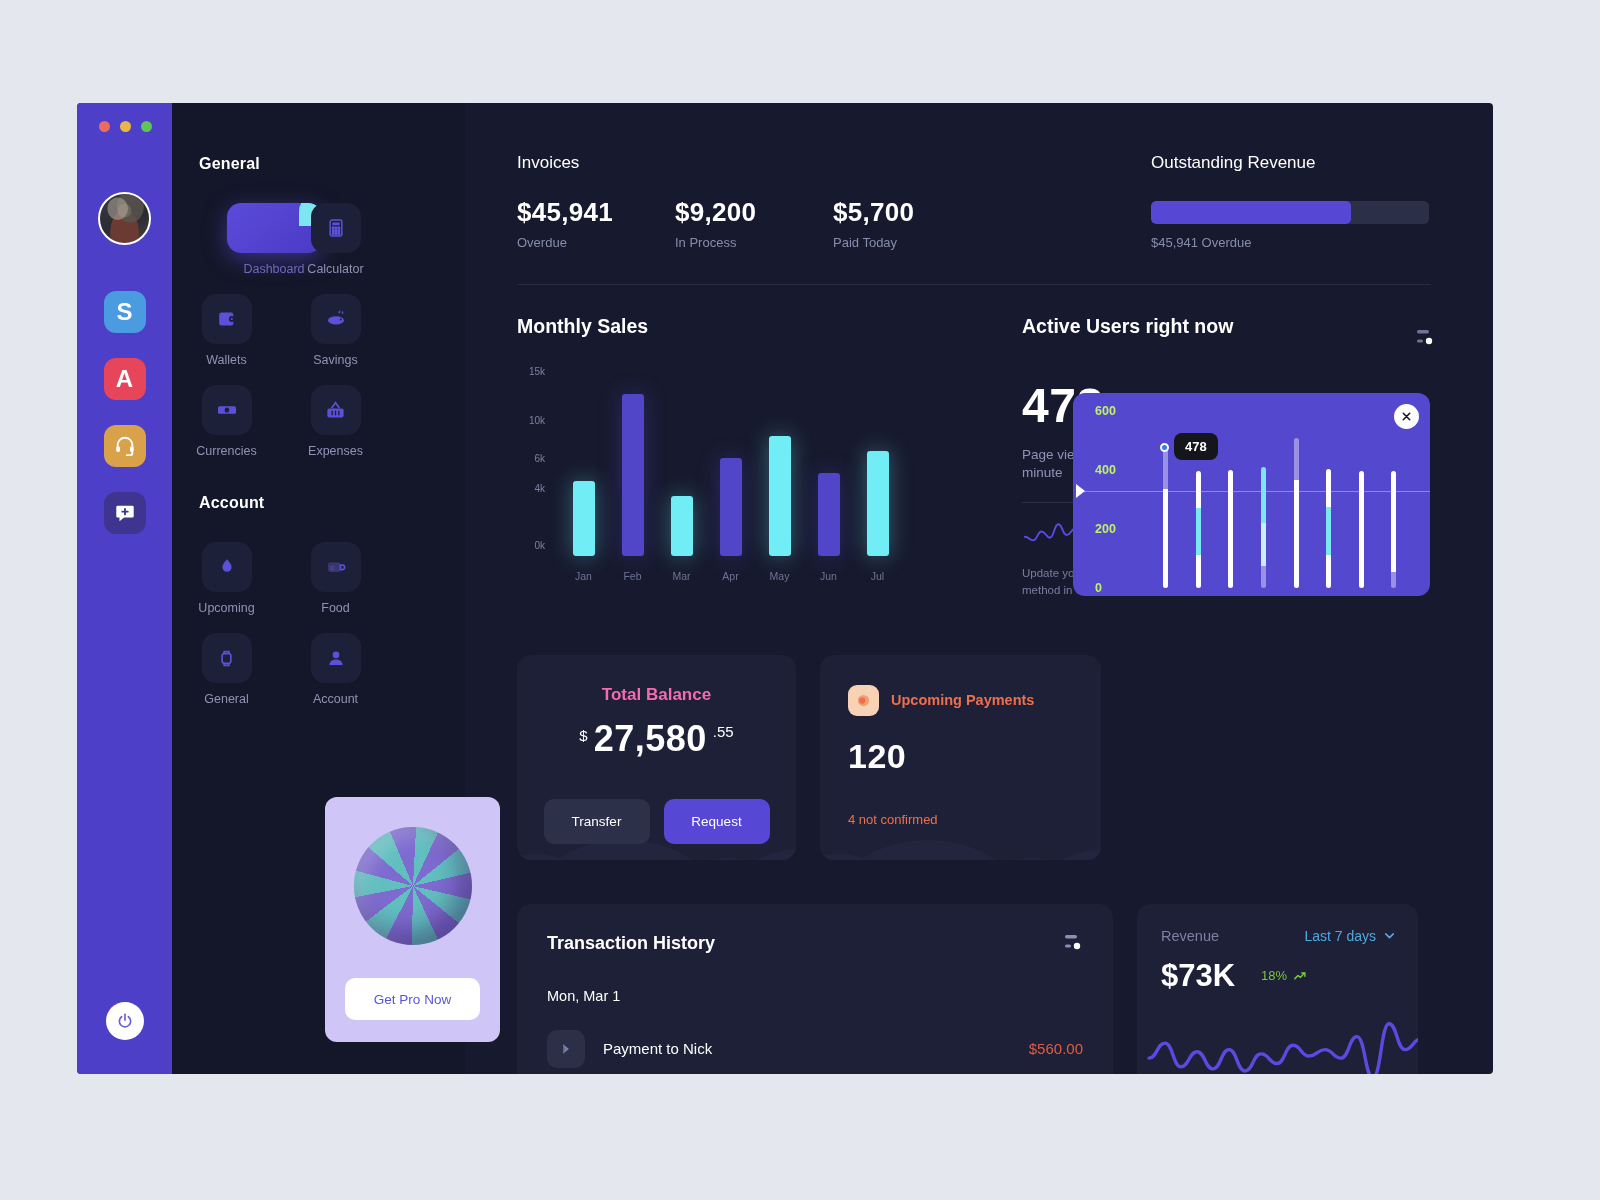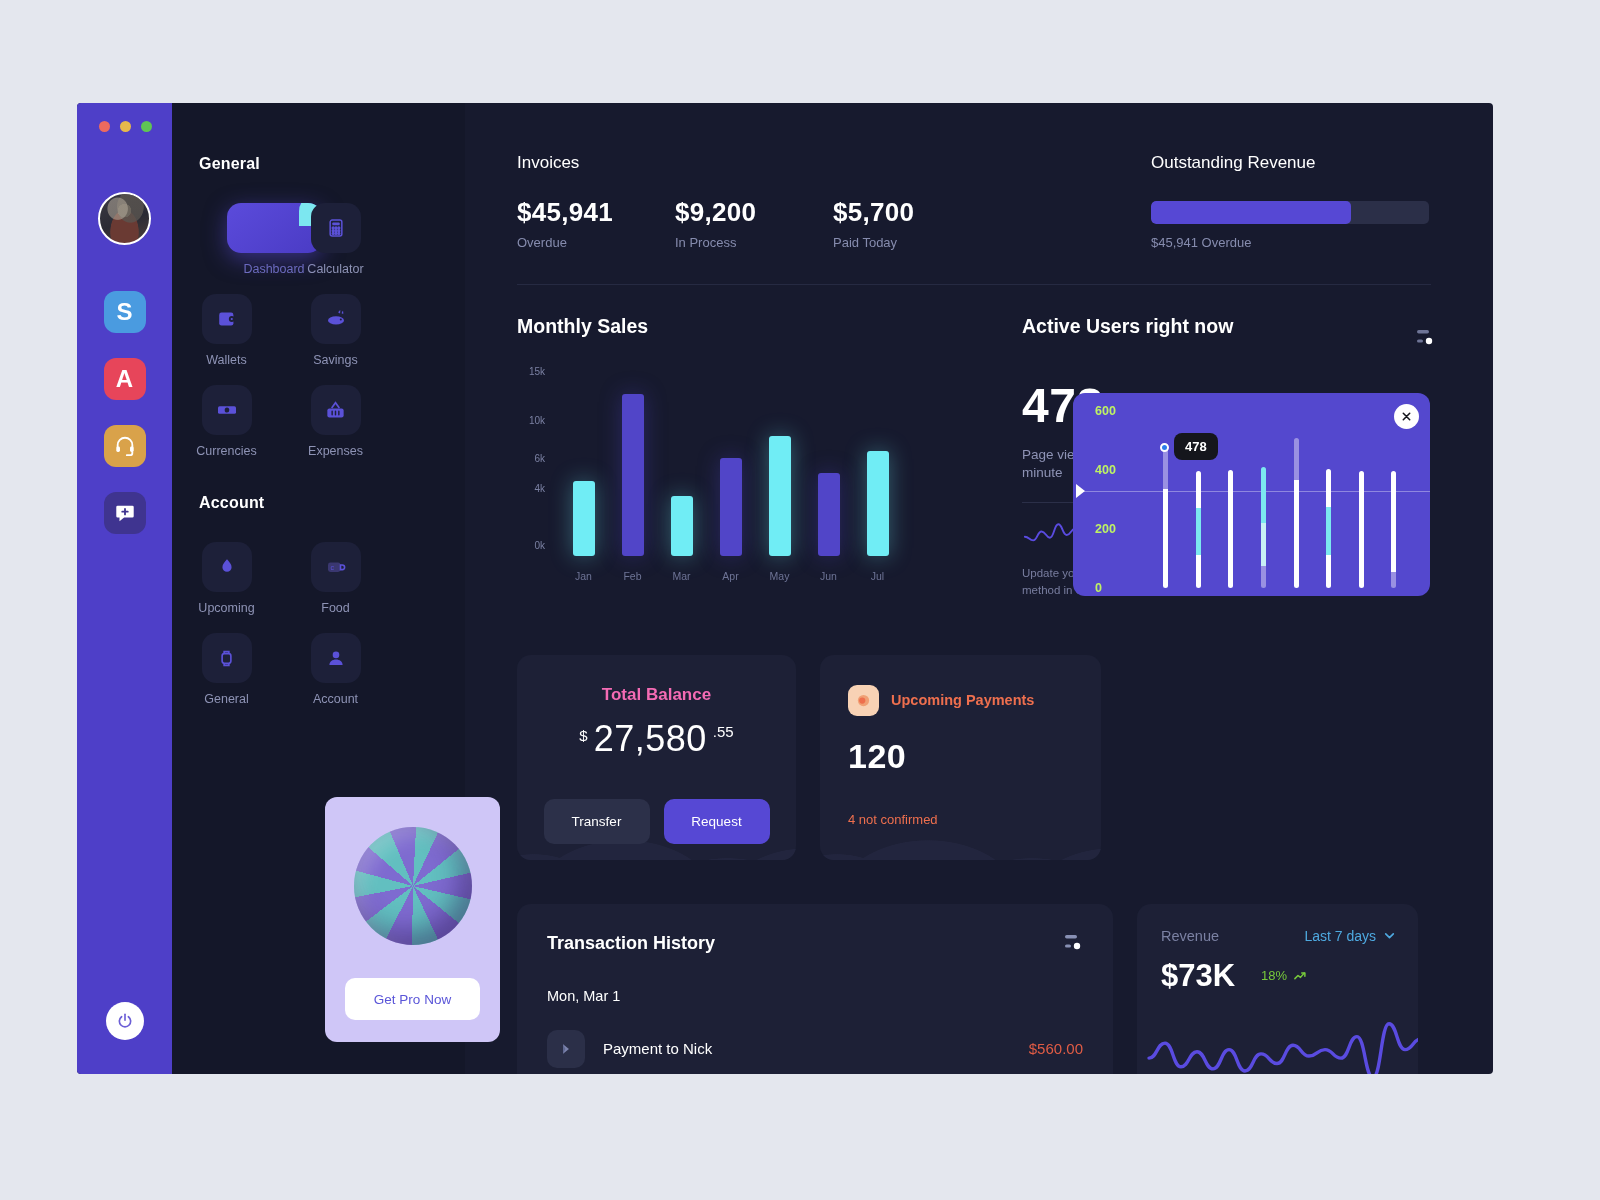--- a/index.html
+++ b/index.html
@@ -318,21 +318,21 @@
       radial-gradient(ellipse 70px 52px at 12% 100%, #22253E 0 99%, transparent 100%),
       radial-gradient(ellipse 95px 66px at 40% 100%, #22253E 0 99%, transparent 100%),
       radial-gradient(ellipse 78px 48px at 72% 100%, #22253E 0 99%, transparent 100%),
       radial-gradient(ellipse 86px 58px at 97% 100%, #22253E 0 99%, transparent 100%);
   }
   .card-inner { position: relative; z-index: 2; }
   .card.balance { width: 279px; height: 205px; padding: 30px 0 0; text-align: center; }
   .bal-title { color: #F46BB4; font-size: 17px; font-weight: 700; }
   .bal-amt { margin-top: 16px; color:#ffffff; display:flex; align-items:flex-start; justify-content:center; }
   .bal-cur { font-size: 15px; margin-top: 6px; margin-right: 6px; font-weight: 400; }
-  .bal-int { font-size: 36px; font-weight: 400; letter-spacing: .5px; line-height: 1; }
+  .bal-int { font-size: 36px; font-weight: 700; letter-spacing: .5px; line-height: 1; }
   .bal-dec { font-size: 15px; margin-left: 6px; margin-top: 2px; text-align: center; }
   .bal-btns { margin-top: 42px; display: flex; justify-content: center; gap: 14px; }
   .btn {
     border: none; border-radius: 10px;
     font-size: 13.5px; cursor: pointer;
     font-family: "Liberation Sans", sans-serif;
   }
   .btn.transfer { width: 106px; height: 45px; background: #2C3049; color: #ffffff; }
   .btn.request { width: 106px; height: 45px; background: #5648D4; color: #ffffff; }
 

